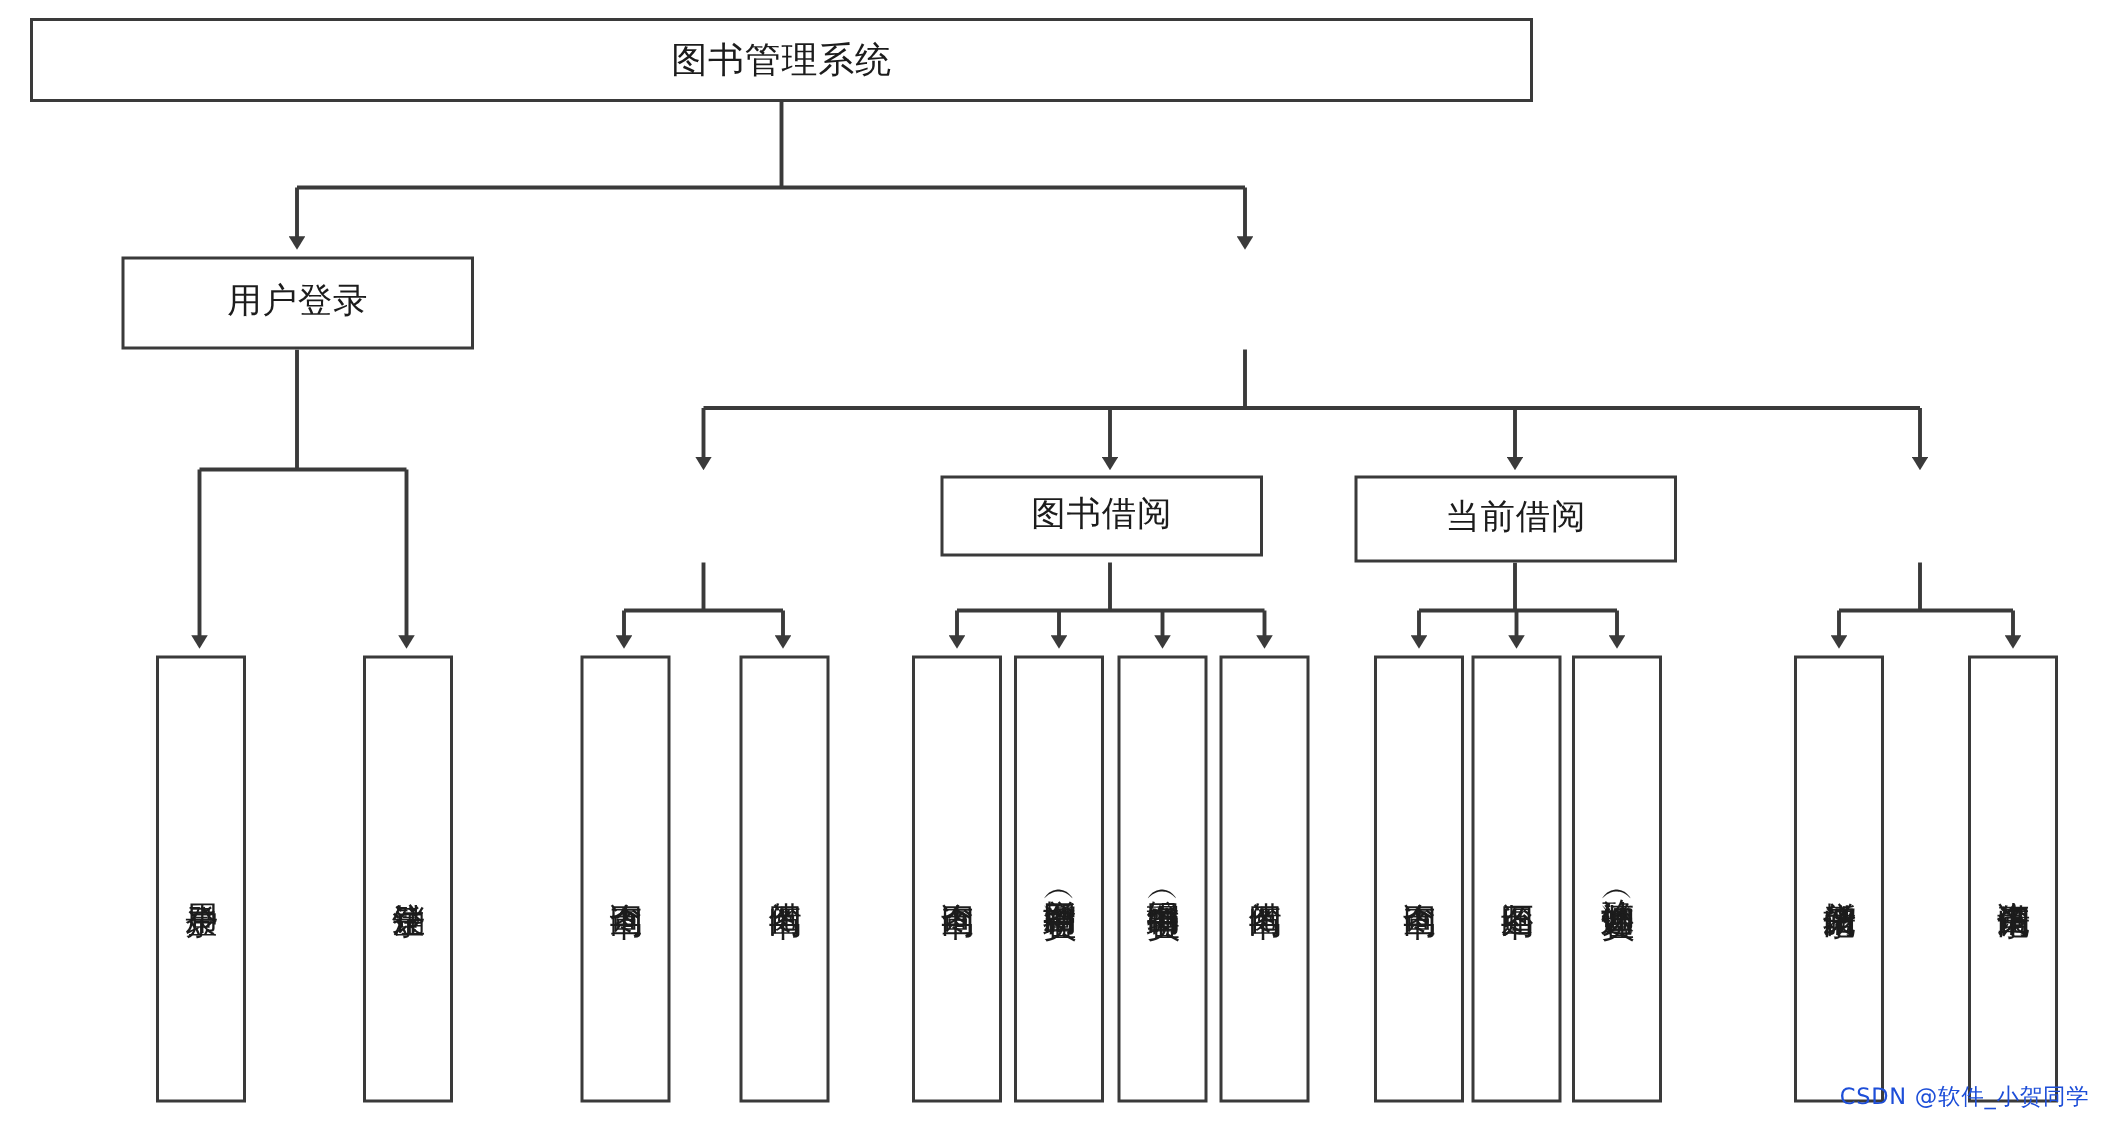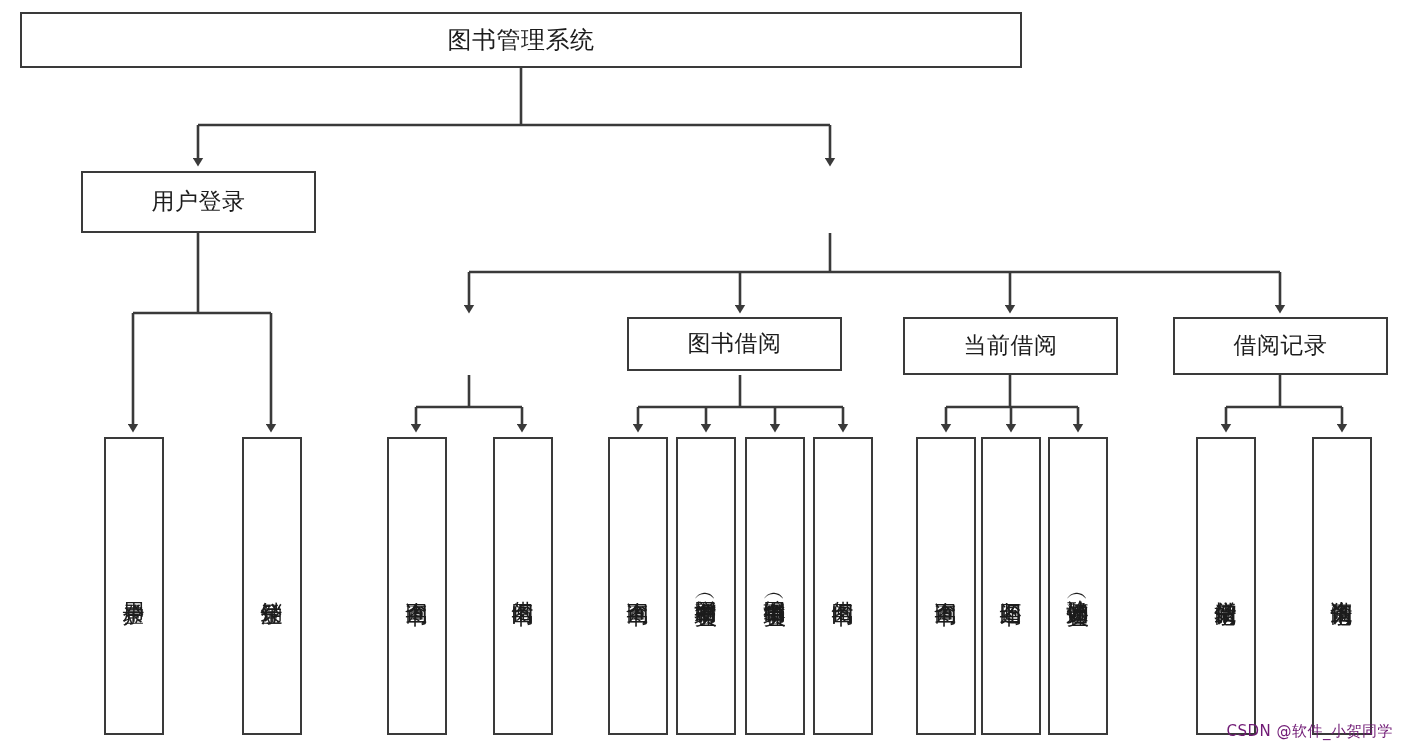--- a/index.html
+++ b/index.html
@@ -63,21 +63,21 @@
     font-size: 22px;
     line-height: 1.05;
     letter-spacing: 1px;
     max-height: 100%;
   }
   #watermark {
     position: absolute;
     right: 12px;
     bottom: 6px;
     font-size: 15px;
-    color: #701a75;
+    color: #1d4ed8;
     z-index: 5;
     white-space: nowrap;
     letter-spacing: 0.5px;
   }
 </style>
 </head>
 <body>
 
 <div id="diagram-root">
 
@@ -138,23 +138,20 @@
   <div class="node horiz" style="left:81px; top:171px; width:235px; height:62px;">
     <span class="node-label">用户登录</span>
   </div>
 
   <div class="node horiz" style="left:627px; top:317px; width:215px; height:54px;">
     <span class="node-label">图书借阅</span>
   </div>
   <div class="node horiz" style="left:903px; top:317px; width:215px; height:58px;">
     <span class="node-label">当前借阅</span>
   </div>
-  <div class="node horiz" style="left:1173px; top:317px; width:215px; height:58px;">
-    <span class="node-label">借阅记录</span>
-  </div>
 
   <div class="node vert" style="left:104px; top:437px; width:60px; height:298px;">
     <span class="node-label">用户登录</span>
   </div>
   <div class="node vert" style="left:242px; top:437px; width:60px; height:298px;">
     <span class="node-label">注销登录</span>
   </div>
 
   <div class="node vert" style="left:387px; top:437px; width:60px; height:298px;">
     <span class="node-label">查询图书</span>

